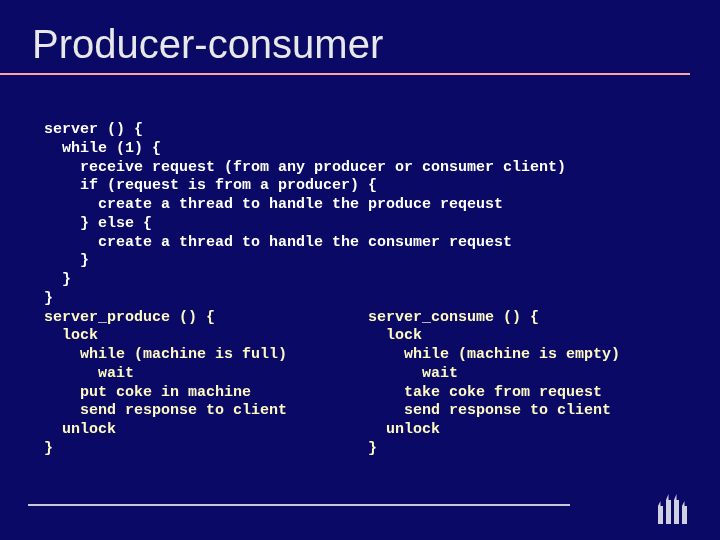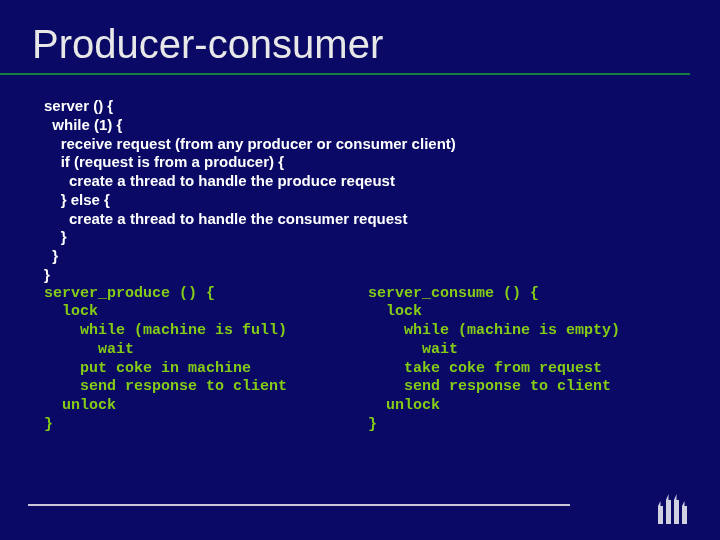--- a/index.html
+++ b/index.html
@@ -7,41 +7,42 @@
   body {
     background: #0a0a66;
     font-family: Arial, Helvetica, sans-serif;
     position: relative;
   }
   .title {
     color: #e8e8e8;
     font-size: 40px;
     font-weight: 400;
     padding: 22px 0 6px 32px;
-    border-bottom: 2px solid #15803d;
+    border-bottom: 2px solid #fca5a5;
     margin: 0 30px 0 0;
   }
   .code-area {
     padding: 22px 0 0 44px;
-    font-family: Liberation Sans, sans-serif;
+    font-family: Liberation Mono, monospace;
     font-size: 15px;
     font-weight: bold;
     color: #ffffff;
     line-height: 1.25;
     white-space: pre;
+    margin-top: 24px;
   }
   .two-col {
     display: flex;
     flex-direction: row;
     align-items: flex-start;
     padding: 0 0 0 44px;
     font-family: "Courier New", Courier, monospace;
     font-size: 15px;
     font-weight: bold;
-    color: #84cc16;
+    color: #fef9c3;
     line-height: 1.25;
     white-space: pre;
   }
   .col-left { width: 320px; }
   .col-right { flex: 1; padding-left: 4px; }
   .footer-line {
     position: absolute;
     left: 28px;
     right: 150px;
     bottom: 34px;

